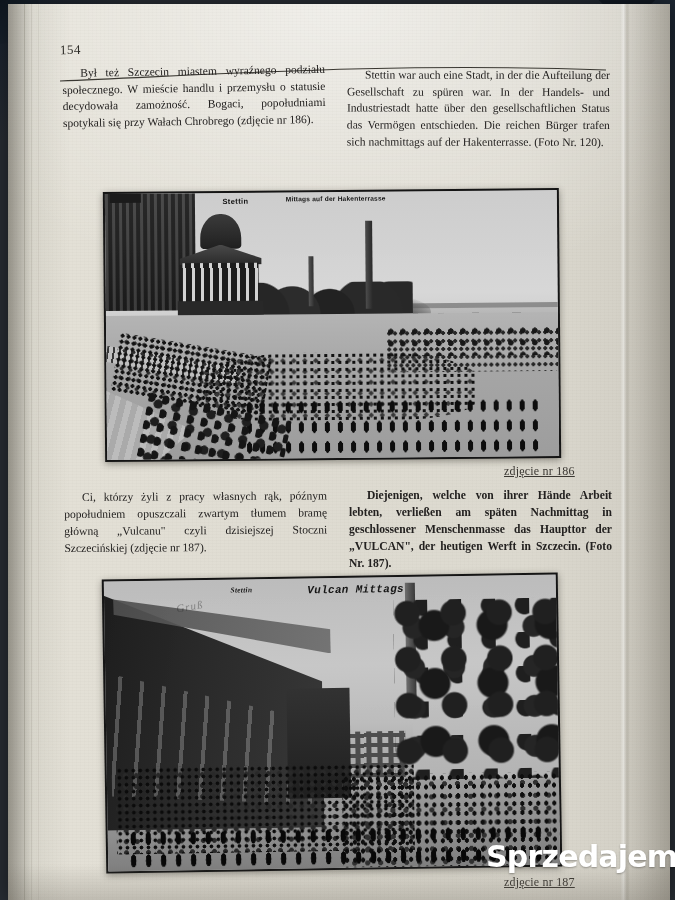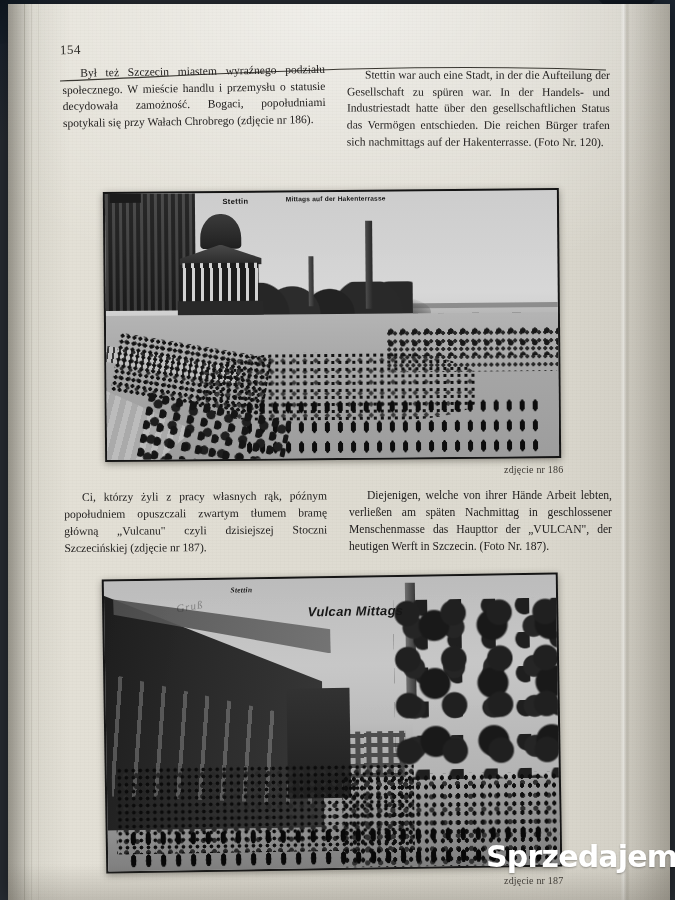--- a/index.html
+++ b/index.html
@@ -162,21 +162,21 @@
     position: absolute;
     left: 56px;
     top: 486px;
     width: 548px;
     display: flex;
     gap: 22px;
     transform: rotate(-0.35deg);
     transform-origin: left top;
   }
   .cols2 .col { font-size: 11.6px; line-height: 1.46; }
-  .cols2 .col.right { transform: rotate(.35deg); }
+  .cols2 .col.right { transform: rotate(.35deg); font-weight: bold; }
 
   
   .plate {
     position: absolute;
     background: #151515;
     padding: 2px;
     box-shadow: 0 2px 7px rgba(40,38,32,.45);
   }
   .plate .inner {
     position: relative;
@@ -191,23 +191,24 @@
     transform: rotate(-0.5deg);
   }
   #plate-187 {
     left: 96px; top: 572px;
     width: 452px; height: 290px;
     transform: rotate(-0.9deg);
   }
 
   .plate-caption {
     position: absolute;
-    font-size: 10px;
+    font-size: 12px;
     color: #3a3732;
     letter-spacing: .2px;
+    text-decoration: underline;
   }
   #cap-186 { left: 496px; top: 460px; }
   #cap-187 { left: 496px; top: 871px; }
 
   
   .sky1 {
     position: absolute; inset: 0;
     background: linear-gradient(180deg, #c9cbc4 0%, #d3d4cd 38%, #c2c4bd 58%, #b6b8b1 72%, #a9aba4 100%);
   }
   .water1 {
@@ -454,26 +455,25 @@
   .pc2-title {
     position: absolute; left: 28%; top: 2%;
     font-family: "Liberation Serif", serif;
     font-style: italic; font-weight: 700;
     font-size: 7.4px;
     color: #1b1c13;
     letter-spacing: .3px;
   }
   .pc2-sub {
     position: absolute; left: 45%; top: 2%;
-    font-family: Liberation Sans, sans-serif;
+    font-family: Liberation Mono, monospace;
     font-style: italic; font-weight: 700;
-    font-size: 13px;
+    font-size: 11px;
     color: #1b1c13;
     letter-spacing: .3px;
-    margin-top: 20px;
   }
 
   
   .watermark {
     position: absolute;
     left: 486px; top: 842px;
     display: flex;
     align-items: flex-start;
     pointer-events: none;
   }

